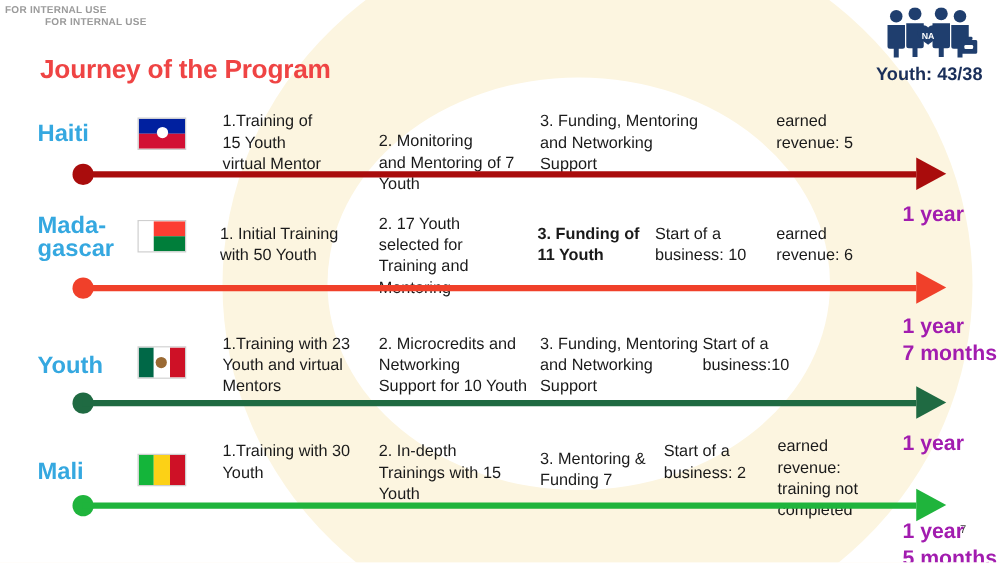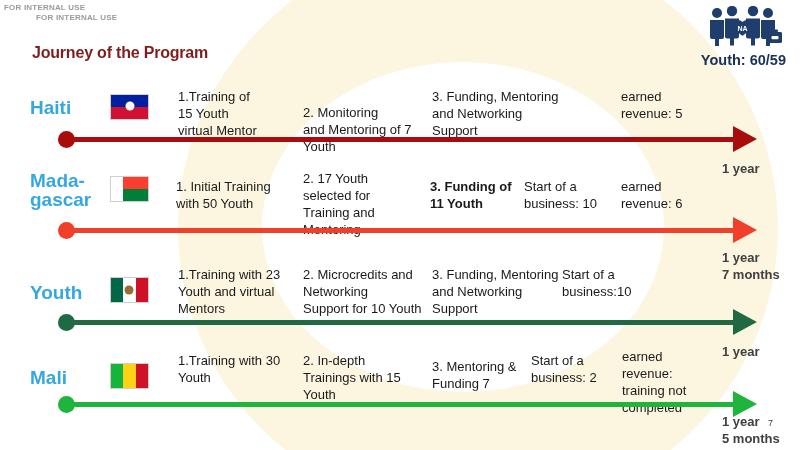--- a/index.html
+++ b/index.html
@@ -54,23 +54,23 @@
     letter-spacing: .2px;
     color: #9b9b9b;
     white-space: nowrap;
   }
 
   
   .slide-title {
     position: absolute;
     left: 32px;
     top: 44px;
-    font-size: 16px;
-    font-weight: bold;
-    color: #7f1d1d;
+    font-size: 21px;
+    font-weight: bold;
+    color: #ef4444;
     letter-spacing: -.2px;
     white-space: nowrap;
   }
 
   
   .logo-wrap {
     position: absolute;
     right: 18px;
     top: 6px;
     width: 76px;
@@ -146,23 +146,23 @@
   .ms {
     position: absolute;
     font-size: 13px;
     line-height: 1.32;
     color: #1a1a1a;
   }
 
   
   .duration {
     position: absolute;
-    font-size: 13px;
-    font-weight: bold;
-    color: #404040;
+    font-size: 17px;
+    font-weight: bold;
+    color: #a21caf;
     line-height: 1.3;
     white-space: nowrap;
   }
 
   .page-no {
     position: absolute;
     left: 768px;
     top: 418px;
     font-size: 9px;
     color: #3b3b3b;
@@ -199,21 +199,21 @@
 
         <path d="M36.5 16c-3-3.6-8.8-1.6-8.8 3.2 0 4.4 5.6 8.2 8.8 10.6 3.2-2.4 8.8-6.2 8.8-10.6 0-4.8-5.8-6.8-8.8-3.2z"></path>
 
         <rect x="62" y="26" width="14" height="11" rx="1.4"></rect>
         <rect x="66" y="23.4" width="6" height="2.6" rx="1"></rect>
       </g>
       <text x="36.5" y="25" text-anchor="middle" fill="#ffffff" font-family="Liberation Sans, sans-serif" font-size="7" font-weight="bold">NA</text>
       <rect x="65.5" y="30" width="7" height="3.2" rx="1" fill="#ffffff"></rect>
     </svg>
   </div>
-  <div class="youth-count">Youth: 60/59</div>
+  <div class="youth-count">Youth: 43/38</div>
 
   <div class="row">
     <div class="country-label" style="top:98px;">Haiti</div>
 
     <div class="flag" style="top:94px;">
       <div class="flag-stripes-h">
         <div class="flag-band" style="background:#00209f;"></div>
         <div class="flag-band" style="background:#d21034;">
           <span class="flag-emblem" style="background:#ffffff;top:-1px;"></span>
         </div>

